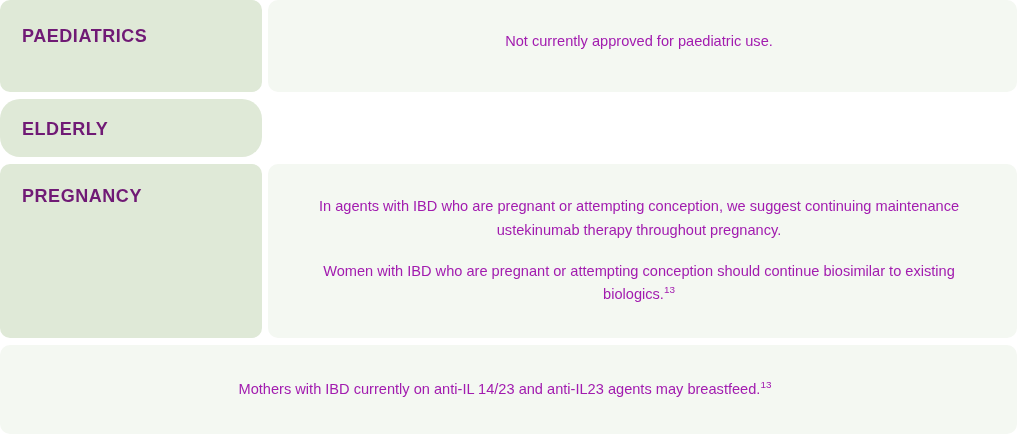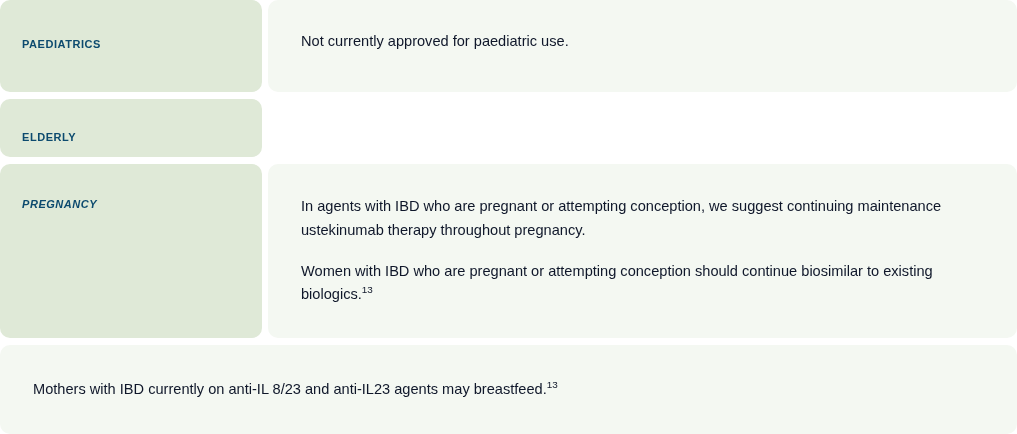--- a/index.html
+++ b/index.html
@@ -33,45 +33,45 @@
   .label-cell {
     width: 262px;
     flex: 0 0 262px;
     background: #dfe9d7;
     border-radius: 10px;
     box-sizing: border-box;
     padding: 26px 0 0 22px;
   }
 
   .label-text {
-    font-size: 11px;
+    font-size: 18px;
     font-weight: bold;
-    color: #0c4a6e;
+    color: #701a75;
     letter-spacing: 0.55px;
     line-height: 1.2;
     white-space: nowrap;
-    margin-top: 12px;
   }
 
   .content-cell {
     flex: 1 1 auto;
     background: #f4f8f2;
     border-radius: 10px;
     box-sizing: border-box;
     padding: 0 40px 0 33px;
     display: flex;
     flex-direction: column;
     justify-content: center;
   }
 
   .content-cell p {
     margin: 0;
     font-size: 14.6px;
-    color: #0f172a;
+    color: #a21caf;
     line-height: 1.62;
+    text-align: center;
   }
 
   .content-cell p + p {
     margin-top: 17px;
   }
 
   sup {
     font-size: 0.68em;
     line-height: 0;
     vertical-align: super;
@@ -81,22 +81,22 @@
   
   .row-paediatrics   .label-cell,
   .row-paediatrics   .content-cell { height: 92px; }
   .row-elderly       .label-cell,
   .row-elderly       .content-cell { height: 58px; }
   .row-pregnancy     .label-cell,
   .row-pregnancy     .content-cell { height: 174px; }
   .row-breastfeeding .label-cell,
   .row-breastfeeding .content-cell { height: 89px; }
 
-  .row-elderly .label-cell { padding-top: 20px; }
-  .row-pregnancy .label-cell { padding-top: 22px; font-style: italic; }
+  .row-elderly .label-cell { padding-top: 20px; border-radius: 20px; }
+  .row-pregnancy .label-cell { padding-top: 22px; }
   .row-breastfeeding .label-cell { padding-top: 25px; }
 
   .row-paediatrics .content-cell { justify-content: flex-start; padding-top: 30px; }
 </style>
 </head>
 <body>
 
 <div class="table">
 
   <div class="row row-paediatrics">
@@ -119,17 +119,17 @@
       <div class="label-text">PREGNANCY</div>
     </div>
     <div class="content-cell">
       <p><span>In agents with IBD who are pregnant or attempting conception, we suggest continuing maintenance ustekinumab therapy throughout pregnancy.</span><sup></sup></p>
       <p><span>Women with IBD who are pregnant or attempting conception should continue biosimilar to existing biologics.</span><sup>13</sup></p>
     </div>
   </div>
 
   <div class="row row-breastfeeding">
     <div class="content-cell">
-      <p><span>Mothers with IBD currently on anti-IL 8/23 and anti-IL23 agents may breastfeed.</span><sup>13</sup></p>
+      <p><span>Mothers with IBD currently on anti-IL 14/23 and anti-IL23 agents may breastfeed.</span><sup>13</sup></p>
     </div>
   </div>
 
 </div>
 
 </body></html>

